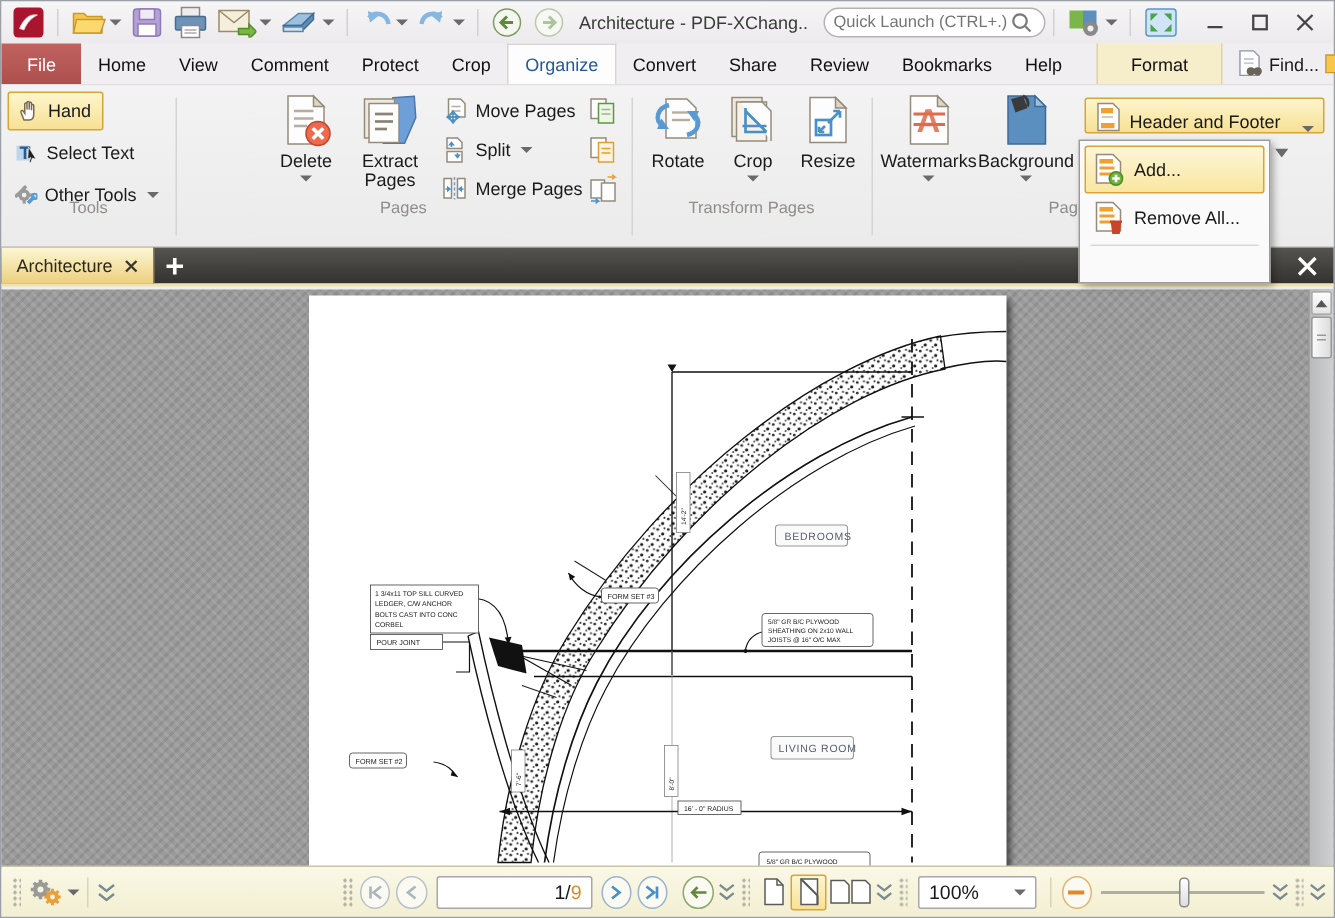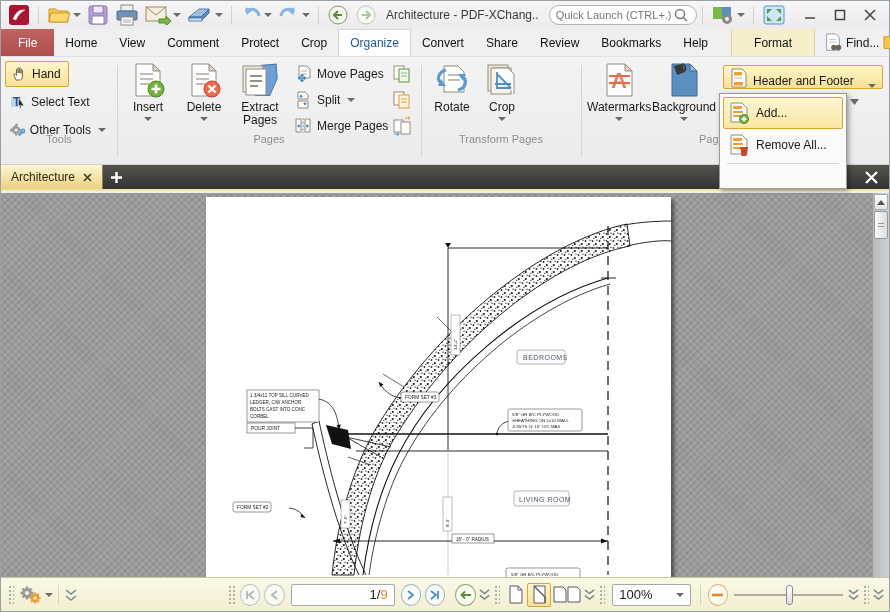--- a/index.html
+++ b/index.html
@@ -264,35 +264,20 @@
             <circle cx="15" cy="9" r="2" fill="none" stroke="#5a9ad2" stroke-width="1.6"></circle>
           </svg>
         <span>Other Tools</span>
         <span class="caret"></span>
       </div>
       <div class="rg-label">Tools</div>
     </div>
     <div class="rg-sep" style="left:116px;"></div>
 
     <div class="rgroup" style="left:120px; width:296px;">
-      <div class="bigbtn" style="left:0;">
-        <div class="bb-ico">
-            <svg width="34" height="36" viewBox="0 0 34 36">
-              <path d="M5 2 h17 l7 7 v25 h-24 z" fill="#fdfdfd" stroke="#958b7b"></path>
-              <path d="M22 2 l0 7 7 0 z" fill="#ddd5c6" stroke="#958b7b"></path>
-              <line x1="9" y1="12" x2="22" y2="12" stroke="#b5ada0" stroke-width="1.6"></line>
-              <line x1="9" y1="17" x2="22" y2="17" stroke="#b5ada0" stroke-width="1.6"></line>
-              <line x1="9" y1="22" x2="18" y2="22" stroke="#b5ada0" stroke-width="1.6"></line>
-              <circle cx="25" cy="27" r="8" fill="#6fb33e" stroke="#4c8a22"></circle>
-              <path d="M25 22.5 v9 M20.5 27 h9" stroke="#fff" stroke-width="2.6"></path>
-            </svg>
-          </div>
-        <div class="bb-lbl">Insert</div>
-        <div class="dcaret"></div>
-      </div>
       <div class="bigbtn" style="left:56px;">
         <div class="bb-ico">
             <svg width="34" height="36" viewBox="0 0 34 36">
               <path d="M5 2 h17 l7 7 v25 h-24 z" fill="#fdfdfd" stroke="#958b7b"></path>
               <path d="M22 2 l0 7 7 0 z" fill="#ddd5c6" stroke="#958b7b"></path>
               <line x1="9" y1="12" x2="22" y2="12" stroke="#b5ada0" stroke-width="1.6"></line>
               <line x1="9" y1="17" x2="22" y2="17" stroke="#b5ada0" stroke-width="1.6"></line>
               <line x1="9" y1="22" x2="18" y2="22" stroke="#b5ada0" stroke-width="1.6"></line>
               <circle cx="25" cy="27" r="8" fill="#ed6a4e" stroke="#c24228"></circle>
               <path d="M21.5 23.5 l7 7 M28.5 23.5 l-7 7" stroke="#fff" stroke-width="2.4"></path>
@@ -392,20 +377,31 @@
         <div class="bb-ico">
             <svg width="34" height="36" viewBox="0 0 34 36">
               <rect x="3" y="3" width="20" height="26" fill="#efeae0" stroke="#958b7b"></rect>
               <rect x="6" y="6" width="20" height="26" fill="#f6f2ea" stroke="#958b7b"></rect>
               <path d="M9 6 h14 l6 6 v20" fill="#fdfdfd" stroke="#958b7b"></path>
               <path d="M12 10 v16 h14 M10 22 h16 M12 12 l14 14" fill="none" stroke="#4a90c8" stroke-width="1.8"></path>
             </svg>
           </div>
         <div class="bb-lbl">Crop</div>
         <div class="dcaret"></div>
+      </div>
+      <div class="bigbtn" style="left:100px;">
+        <div class="bb-ico">
+            <svg width="34" height="36" viewBox="0 0 34 36">
+              <path d="M5 3 h17 l7 7 v23 h-24 z" fill="#fdfdfd" stroke="#958b7b"></path>
+              <path d="M22 3 l0 7 7 0 z" fill="#ddd5c6" stroke="#958b7b"></path>
+              <rect x="9" y="18" width="10" height="10" fill="none" stroke="#4a90c8" stroke-width="1.8"></rect>
+              <path d="M17 20 L25 12 M25 12 l-4.5 0 M25 12 l0 4.5 M11 26 l4 -4 M11 26 l3.5 0 M11 26 l0 -3.5" stroke="#4a90c8" stroke-width="1.8" fill="none"></path>
+            </svg>
+          </div>
+        <div class="bb-lbl">Resize</div>
       </div>
       <div class="rg-label">Transform Pages</div>
     </div>
     <div class="rg-sep" style="left:580px;"></div>
 
     <div class="rgroup" style="left:586px; width:300px;">
       <div class="bigbtn" style="left:0; width:64px;">
         <div class="bb-ico">
             <svg width="32" height="36" viewBox="0 0 32 36">
               <path d="M4 2 h18 l7 7 v25 h-25 z" fill="#fdfdfd" stroke="#958b7b"></path>

